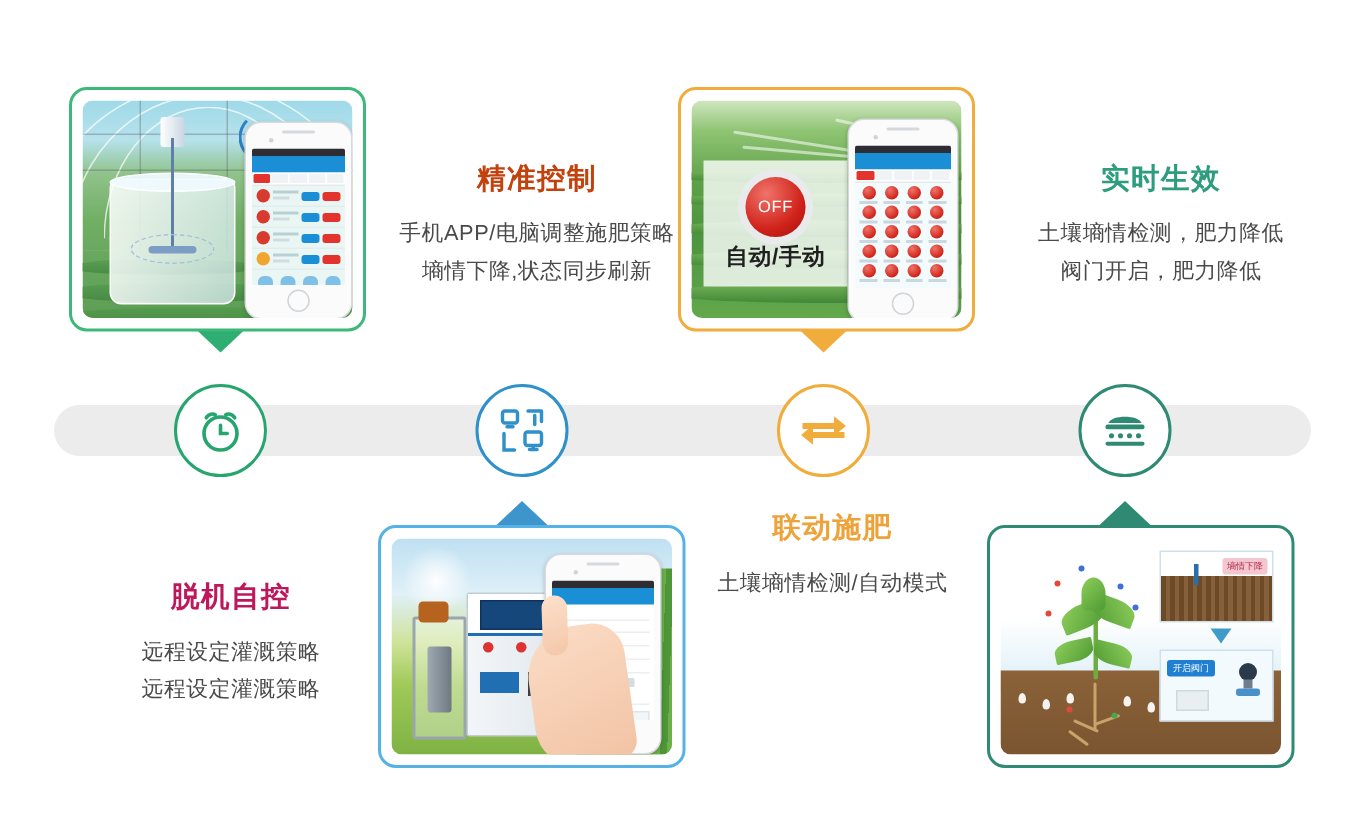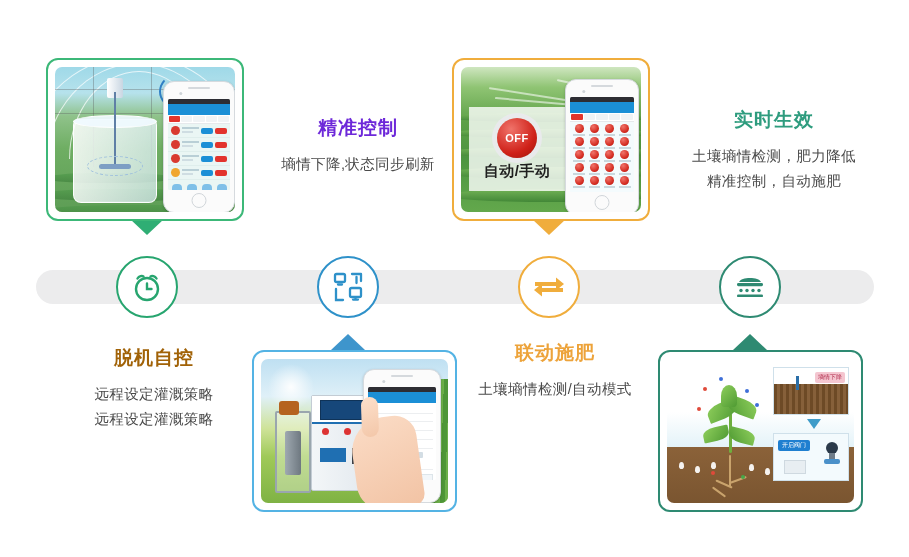--- a/index.html
+++ b/index.html
@@ -64,25 +64,25 @@
   .txt { position: absolute; text-align: center; }
   .txt h3 {
     font-size: 19px; font-weight: bold; letter-spacing: 1px;
     margin-bottom: 13px; line-height: 1.1;
   }
   .txt p {
     font-size: 14.5px; color: #4a4a4a; line-height: 1.75;
     letter-spacing: 0.4px; white-space: nowrap;
   }
   .txt-tl-mid { left: 258px; top: 110px; width: 200px; }
-  .txt-tl-mid h3 { color: #6d28d9; margin-top: 8px; }
+  .txt-tl-mid h3 { color: #c2410c; }
   .txt-tr-right { left: 662px; top: 110px; width: 224px; }
   .txt-tr-right h3 { color: #2e9c7e; }
   .txt-bl-left { left: 48px; top: 348px; width: 212px; }
-  .txt-bl-left h3 { color: #a16207; }
+  .txt-bl-left h3 { color: #be185d; margin-top: 41px; }
   .txt-bm-mid { left: 452px; top: 343px; width: 206px; }
   .txt-bm-mid h3 { color: #eda33a; }
 
   
   .gh-bg { position:absolute; inset:0;
     background:
       linear-gradient(180deg, #9fd9e8 0%, #b6e2ec 18%, #8fc28a 34%, #6fae63 56%, #5d9d55 100%);
   }
   .gh-arc { position:absolute; border:1.6px solid rgba(255,255,255,.72); border-bottom:none;
     border-radius: 50% 50% 0 0 / 100% 100% 0 0; }
@@ -137,21 +137,21 @@
   .tea-row{position:absolute;left:-10%;width:120%;height:9px;background:linear-gradient(180deg,#76b558,#3f8435);
     border-radius:50%;opacity:.9;}
   .spray{position:absolute;background:rgba(255,255,255,.55);height:2px;border-radius:2px;transform-origin:left center;}
   .off-panel{
     position:absolute;left:8px;top:40px;width:96px;height:84px;background:rgba(255,255,255,.8);
     display:flex;flex-direction:column;align-items:center;justify-content:center;gap:4px;
   }
   .off-btn{width:40px;height:40px;border-radius:50%;
     background:radial-gradient(circle at 35% 28%, #f0736a, #cf2119 62%, #9d120c);
     box-shadow:0 0 0 5px #e9eaec, 0 2px 3px rgba(0,0,0,.3);
-    color:#fff;font-size:11px;font-weight:bold;display:flex;align-items:center;justify-content:center;
+    color:#fff;font-size:11px;font-weight:normal;display:flex;align-items:center;justify-content:center;
     letter-spacing:.5px;}
   .off-label{font-size:15px;color:#1f1f1f;font-weight:bold;letter-spacing:.5px;}
   .grid-valves{display:grid;grid-template-columns:repeat(4,1fr);gap:1px;padding:2px;}
   .grid-valves i{display:block;width:9px;height:9px;border-radius:50%;margin:0 auto;
     background:radial-gradient(circle at 35% 30%, #f0736a, #d32a1f 65%, #a4140e);}
   .grid-valves s{display:block;height:2px;background:#c9d8de;margin:1px auto 0;width:82%;text-decoration:none;}
 
   
   .mach-bg{position:absolute;inset:0;background:linear-gradient(180deg,#bfe0f2 0%,#dff0f8 26%,#cfe39a 48%,#9fc958 68%,#7fb244 100%);}
   .mach-sun{position:absolute;left:6px;top:4px;width:48px;height:48px;border-radius:50%;
@@ -561,27 +561,28 @@
             <s></s>
             <i></i>
         </div>
         <div style="position:absolute;left:10px;bottom:6px;width:22px;height:14px;background:#e8eef2;border:1px solid #cfd9e0;"></div>
       </div>
     </div>
   </div>
 
   <div class="txt txt-tl-mid">
     <h3>精准控制</h3>
+    <p>手机APP/电脑调整施肥策略</p>
     <p>墒情下降,状态同步刷新</p>
   </div>
 
   <div class="txt txt-tr-right">
     <h3>实时生效</h3>
     <p>土壤墒情检测，肥力降低</p>
-    <p>精准控制，自动施肥</p>
+    <p>阀门开启，肥力降低</p>
   </div>
 
   <div class="txt txt-bl-left">
     <h3>脱机自控</h3>
     <p>远程设定灌溉策略</p>
     <p>远程设定灌溉策略</p>
   </div>
 
   <div class="txt txt-bm-mid">
     <h3>联动施肥</h3>

